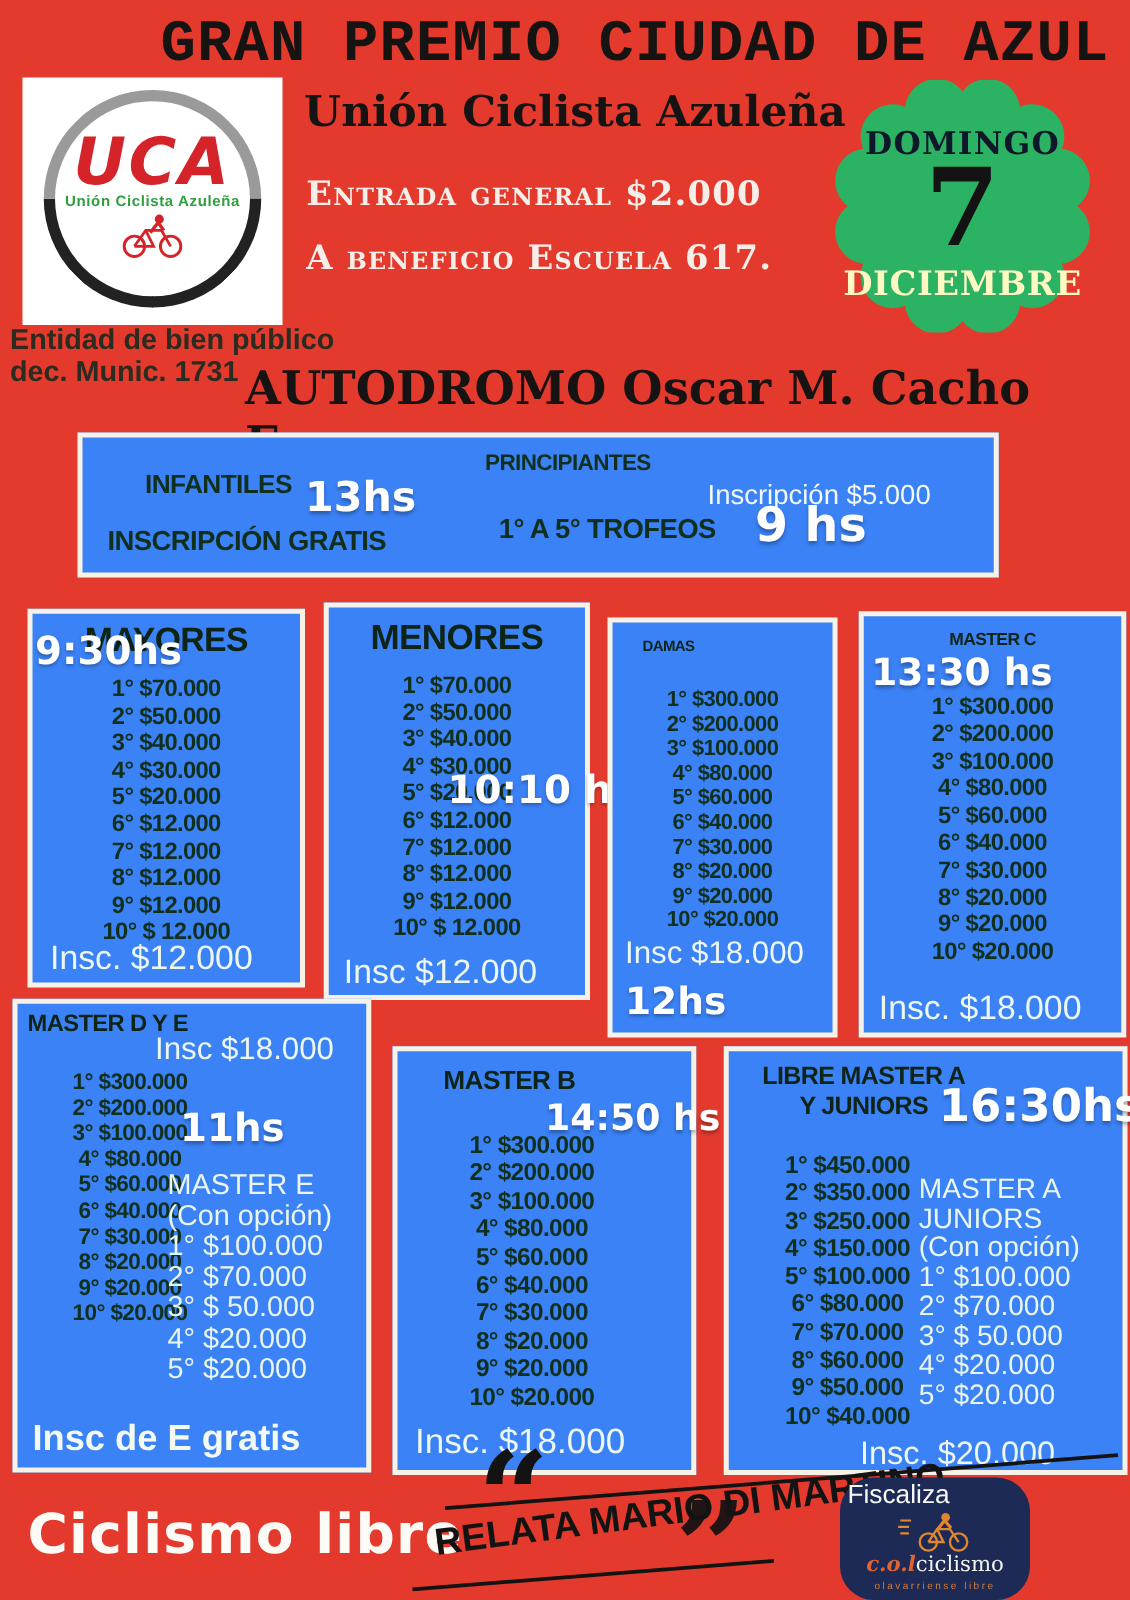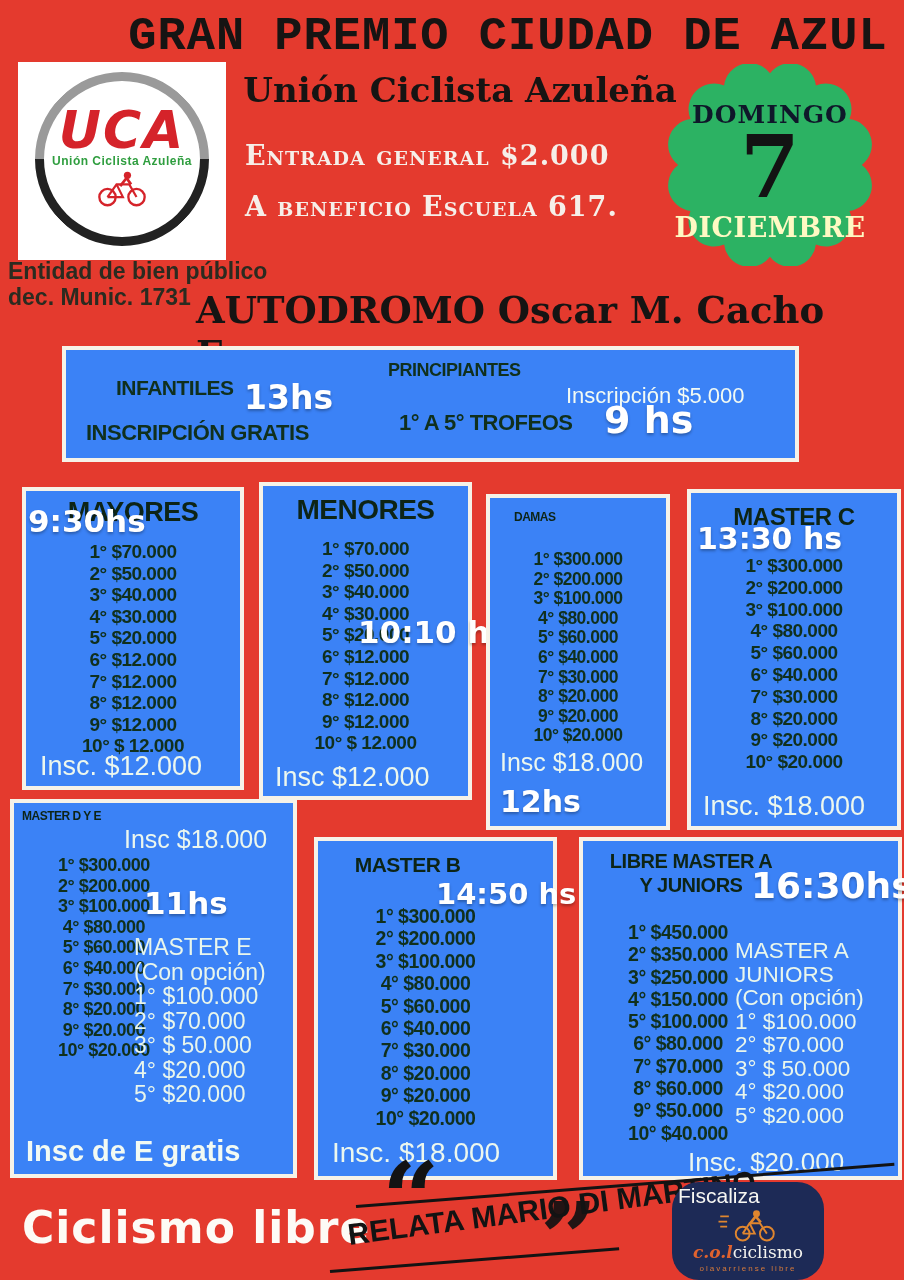--- a/index.html
+++ b/index.html
@@ -76,27 +76,27 @@
   .box-menores .time{position:absolute;left:95px;top:128px;font-size:31px;}
   .box-menores .insc{position:absolute;left:12px;top:276px;font-size:27px;}
 
   .box-damas{left:486px;top:494px;width:184px;height:336px;}
   .box-damas .boxtitle{position:absolute;left:0;right:0;top:12px;text-align:left;font-size:12px;margin-left:24px;}
   .box-damas .plist{left:0;right:0;top:52px;font-size:17.5px;line-height:19.6px;}
   .box-damas .insc{position:absolute;left:10px;top:250px;font-size:25px;}
   .box-damas .time{position:absolute;left:10px;top:286px;font-size:30px;}
 
   .box-masterc{left:687px;top:489px;width:214px;height:341px;}
-  .box-masterc .boxtitle{position:absolute;left:0;right:0;top:10px;text-align:center;font-size:24px;}
+  .box-masterc .boxtitle{position:absolute;left:0;right:0;top:10px;text-align:center;font-size:14px;}
   .box-masterc .time{position:absolute;left:6px;top:28px;font-size:30px;}
   .box-masterc .plist{left:0;right:0;top:62px;font-size:19px;line-height:21.8px;}
   .box-masterc .insc{position:absolute;left:12px;top:298px;font-size:27px;}
 
   .box-masterde{left:10px;top:799px;width:287px;height:379px;}
-  .box-masterde .boxtitle{position:absolute;left:8px;top:6px;font-size:12px;}
+  .box-masterde .boxtitle{position:absolute;left:8px;top:6px;font-size:19px;}
   .box-masterde .insc-top{position:absolute;left:110px;top:22px;font-size:25px;}
   .box-masterde .plist{left:0;width:180px;top:52px;font-size:18px;line-height:20.6px;}
   .box-masterde .time{position:absolute;left:130px;top:82px;font-size:31px;}
   .box-masterde .opz-col{left:120px;top:132px;width:168px;font-size:23px;line-height:24.5px;}
   .box-masterde .insc-bottom{position:absolute;left:12px;top:332px;font-size:29px;font-weight:bold;
     font-family:"Liberation Sans",sans-serif;color:#f2faf3;}
 
   .box-masterb{left:314px;top:837px;width:243px;height:343px;}
   .box-masterb .boxtitle{position:absolute;left:0;right:56px;top:12px;text-align:center;font-size:21px;}
   .box-masterb .time{position:absolute;left:118px;top:36px;font-size:29px;}

